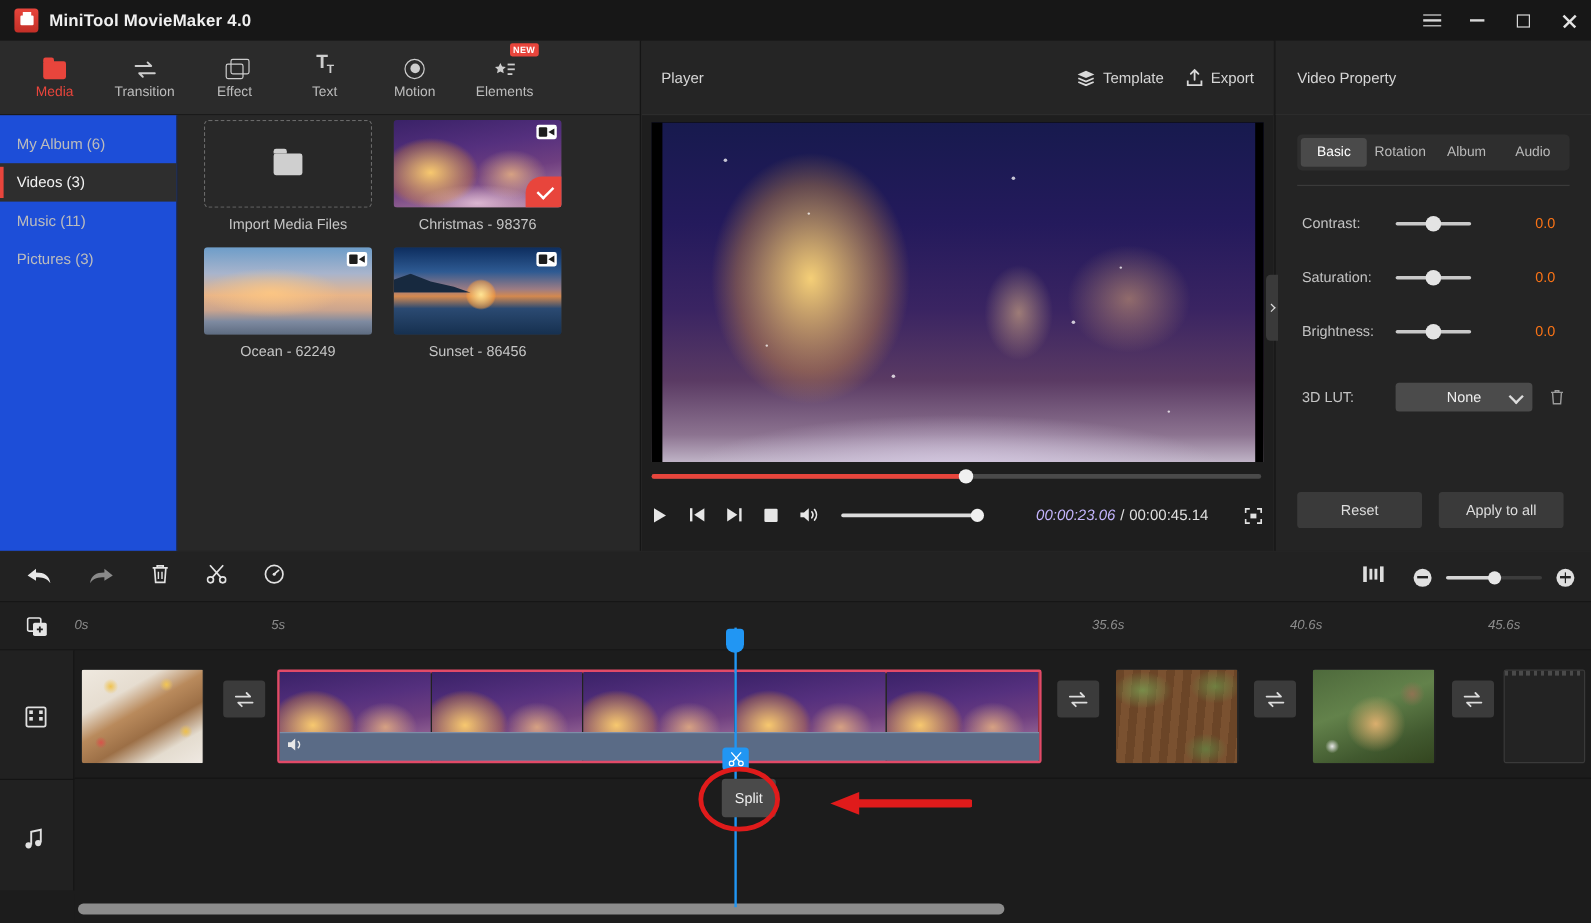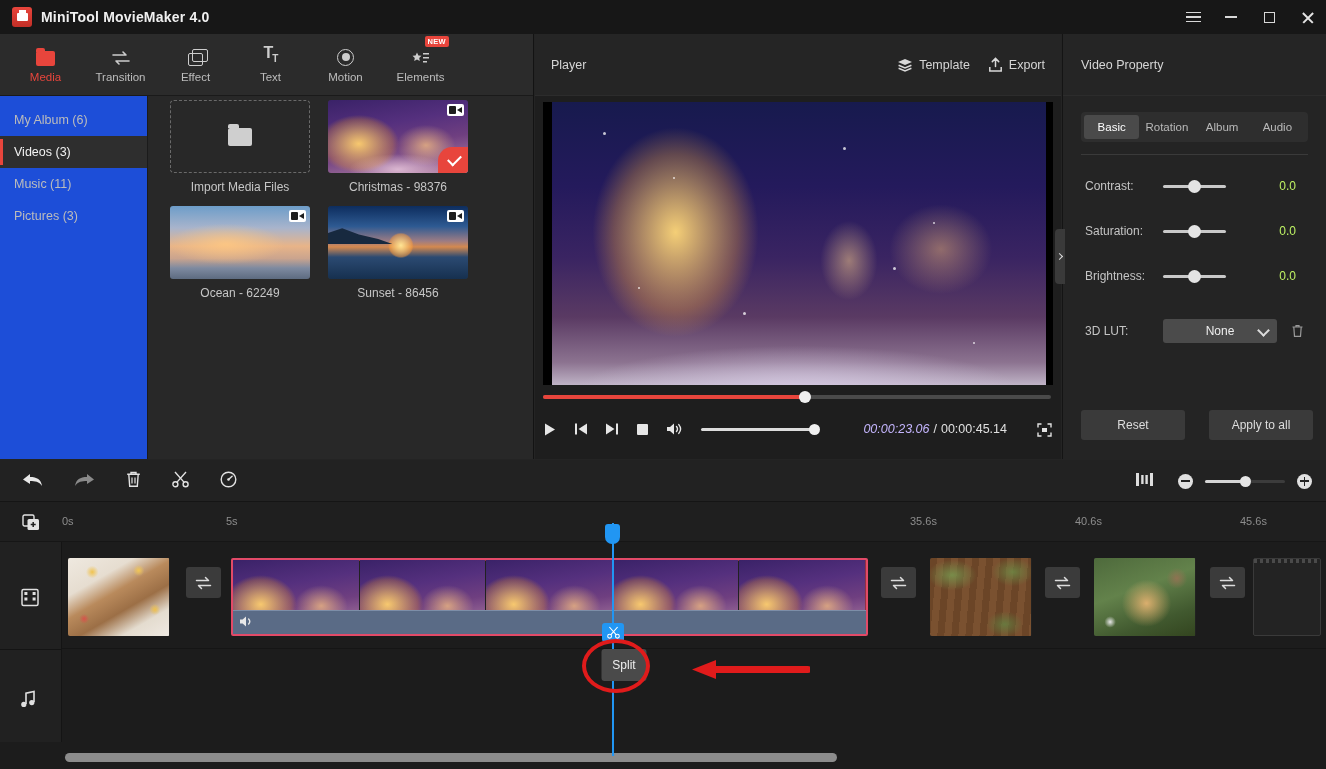--- a/index.html
+++ b/index.html
@@ -190,51 +190,51 @@
   .right-panel { position:absolute; left:1062px; top:34px; width:264px; height:425px; background:#242424; border-left:1px solid #141414;}
   .rp-head { height:62px; display:flex; align-items:center; padding-left:18px; font-size:12.5px; color:#d6d6d6; border-bottom:1px solid #2c2c2c; background:#252525;}
   .seg-wrap { margin:16px 18px 0 18px; height:30px; background:#2e2e2e; border-radius:4px; display:flex; padding:3px; }
   .seg { flex:1; display:flex; align-items:center; justify-content:center; font-size:11.5px; color:#b9b9b9; border-radius:3px;}
   .seg.active { background:#4a4a4a; color:#fff; }
   .rp-divider { margin:12px 18px 0 18px; height:1px; background:#3a3a3a; }
   .prop-row { display:flex; align-items:center; height:28px; margin:17px 0 0 22px; }
   .prop-label { width:78px; font-size:12px; color:#c4c4c4; }
   .sl-track { width:63px; height:3px; background:#c9c9c9; border-radius:2px; position:relative; }
   .sl-knob { position:absolute; left:50%; top:-5px; width:13px; height:13px; border-radius:50%; background:#e4e4e4; margin-left:-6.5px;}
-  .prop-val { margin-left:auto; margin-right:30px; font-size:12px; color:#bef264; }
+  .prop-val { margin-left:auto; margin-right:30px; font-size:12px; color:#f97316; }
   .lut-row { display:flex; align-items:center; height:26px; margin:28px 0 0 22px; }
   .lut-select {
     width:114px; height:24px; background:#4b4b4b; border-radius:3px;
     display:flex; align-items:center; justify-content:center; position:relative;
     font-size:12px; color:#eee;
   }
   .lut-select .chev { position:absolute; right:9px; top:7px; width:9px; height:9px; border-right:2px solid #dcdcdc; border-bottom:2px solid #dcdcdc; transform:rotate(45deg);}
   .trash-ic { margin-left:14px; width:13px; height:14px; position:relative; }
-  .rp-btns { position:absolute; left:18px; bottom:19px; display:flex; gap:24px;text-align:center; }
+  .rp-btns { position:absolute; left:18px; bottom:19px; display:flex; gap:14px;text-align:center; }
   .rp-btn { width:104px; height:30px; background:#3a3a3a; border-radius:3px; display:flex; align-items:center; justify-content:center; font-size:12px; color:#ddd;}
   .collapse-tab {
     position:absolute; left:-8px; top:195px; width:10px; height:55px; background:#3a3a3a;
     border-radius:4px 0 0 4px; display:flex; align-items:center; justify-content:center;
   }
   .collapse-tab .ch { width:5px; height:5px; border-right:1.6px solid #ddd; border-top:1.6px solid #ddd; transform:rotate(45deg); margin-left:-1px;}
 
   
   .tl-toolbar { position:absolute; left:0; top:460px; width:1326px; height:42px; background:#222; border-bottom:1px solid #151515;}
   .tlt-left { position:absolute; left:22px; top:0; height:42px; display:flex; align-items:center; gap:31px;}
   .tlt-right { position:absolute; right:14px; top:0; height:42px; display:flex; align-items:center; gap:12px;}
   .zoom-track { width:80px; height:3px; background:#3c3c3c; border-radius:2px; position:relative; }
   .zoom-fill { position:absolute; left:0; top:0; height:3px; width:50%; background:#d6d6d6; border-radius:2px;}
   .zoom-knob { position:absolute; left:50%; top:-4px; width:11px; height:11px; border-radius:50%; background:#e6e6e6; margin-left:-5.5px;}
   .circ-btn { width:15px; height:15px; border-radius:50%; background:#e0e0e0; position:relative; }
   .circ-btn:before{content:"";position:absolute;left:3px;top:6.8px;width:9px;height:1.8px;background:#222;}
   .circ-btn.plus:after{content:"";position:absolute;left:6.6px;top:3px;width:1.8px;height:9px;background:#222;}
 
   .ruler { position:absolute; left:0; top:502px; width:1326px; height:40px; background:#1f1f1f; border-bottom:1px solid #161616;}
   .ruler-ticks { position:absolute; left:0; top:0; width:1326px; height:40px; }
-  .tick-label { position:absolute; top:13px; font-size:11px; color:#8d8d8d; }
+  .tick-label { position:absolute; top:13px; font-size:11px; color:#8d8d8d;font-style:italic; }
   .add-track-ic { position:absolute; left:22px; top:12px; width:17px; height:16px; }
 
   .tl-body { position:absolute; left:0; top:542px; width:1326px; height:227px; background:#1c1c1c; }
   .track-gutter { position:absolute; left:0; top:0; width:62px; height:200px; background:#212121; border-right:1px solid #141414;}
   .gutter-ic { position:absolute; left:20px; display:flex; align-items:center; justify-content:center;}
   .track-video { position:absolute; left:62px; top:0; width:1264px; height:107px; border-bottom:1px solid #151515;}
   .track-audio { position:absolute; left:62px; top:107px; width:1264px; height:93px; }
   .gutter-div { position:absolute; left:0; top:107px; width:62px; height:1px; background:#141414;}
 
   .clip { position:absolute; top:16px; height:78px; border-radius:2px; overflow:hidden; background:#333; }

